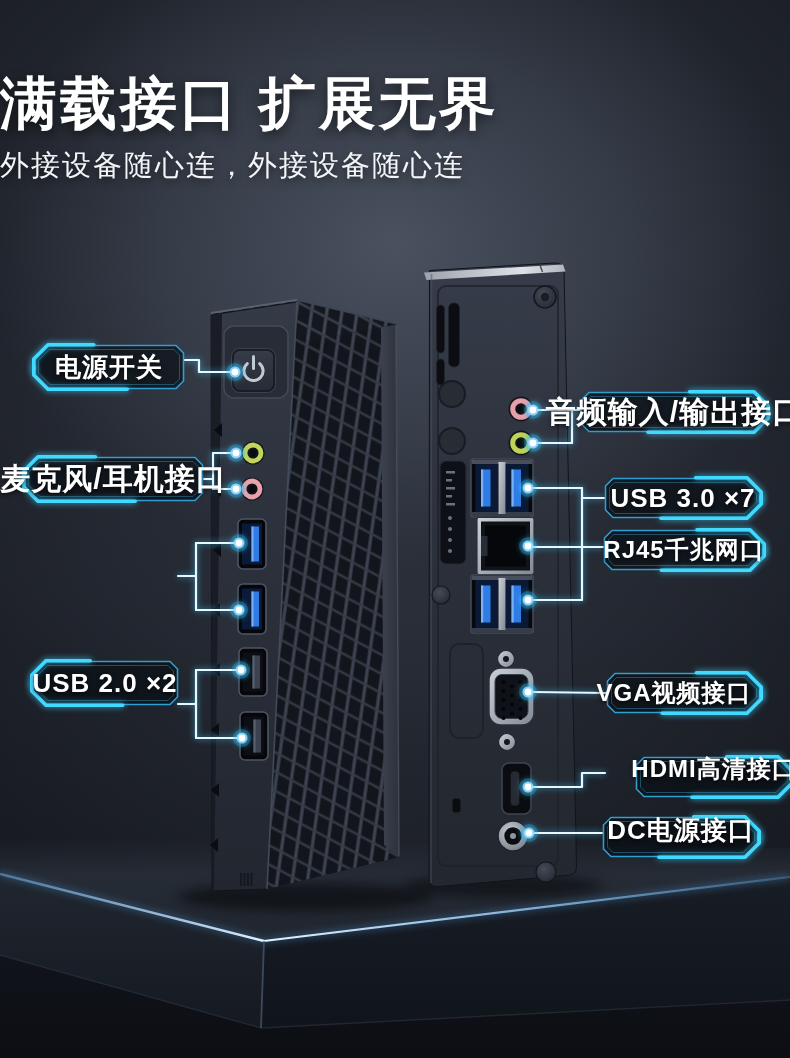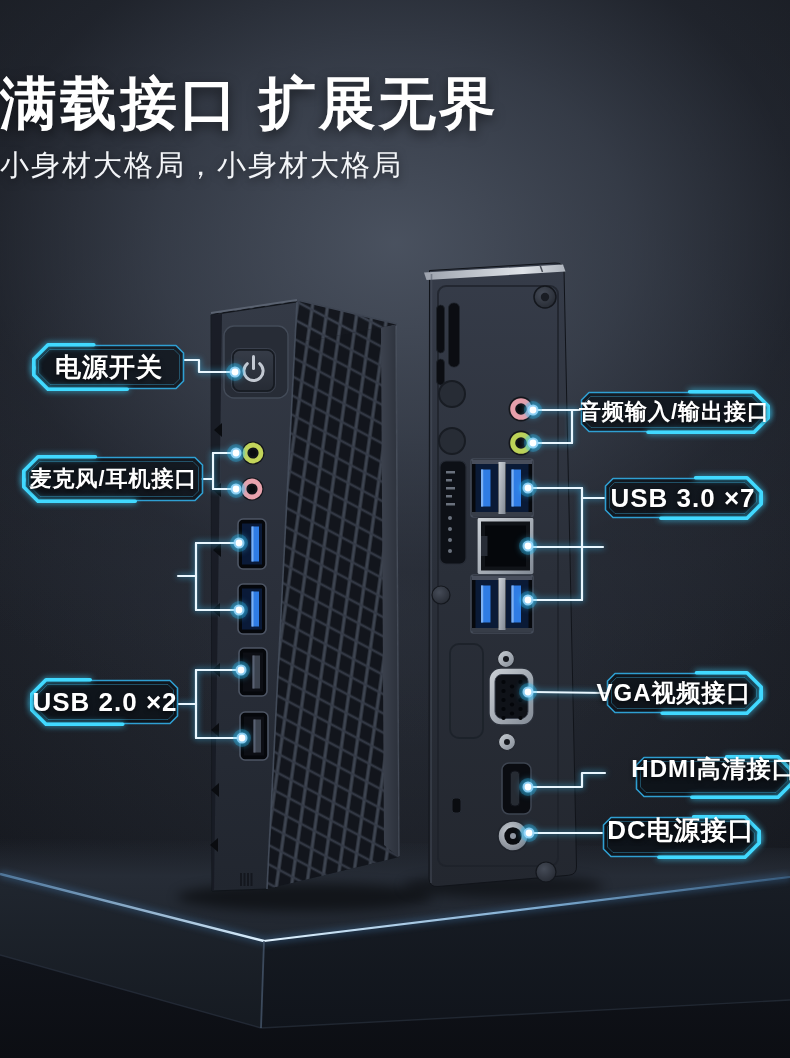--- a/index.html
+++ b/index.html
@@ -17,21 +17,21 @@
   svg.layer{position:absolute;left:0;top:0;z-index:1;}
   svg#leads{z-index:3;}
   .callout{position:absolute;z-index:4;}
   .callout svg.frame{position:absolute;left:0;top:0;overflow:visible;}
   .callout .txt{
     position:absolute;left:0;top:0;width:100%;height:100%;
     display:flex;align-items:center;justify-content:center;
     color:#ffffff;font-weight:700;font-size:26px;letter-spacing:1px;
     text-shadow:0 2px 4px rgba(0,0,0,.6);white-space:nowrap;
   }
-  .callout.small .txt{font-size:22px;}
+  .callout.small .txt{font-size:30px;}
   .callout.mid .txt{font-size:24px;}
 </style>
 </head>
 <body>
 
 <div class="stage">
 
   <svg id="scene" class="layer" width="790" height="1058" viewBox="0 0 790 1058">
     <defs>
       <linearGradient id="gTop" x1="0" y1="838" x2="0" y2="945" gradientUnits="userSpaceOnUse">
@@ -458,21 +458,21 @@
   </div>
   <div class="callout cl-left small" style="left:23px;top:456px;width:181px;height:46px">
       <svg class="frame" width="181" height="46">
         <path d="M 14,1.5 L 172,1.5 L 179.5,9 L 179.5,37 L 172,44.5 L 14,44.5 L 1.5,32 L 1.5,14 Z" stroke="#2f9fd2" stroke-width="1.6" fill="rgba(7,13,20,0.66)" stroke-linecap="round" stroke-linejoin="round"></path>
         <path d="M 17,5.5 L 170,5.5 L 175.5,11 L 175.5,35 L 170,40.5 L 17,40.5 L 5.5,29 L 5.5,17 Z" stroke="rgba(64,190,240,0.35)" stroke-width="1" fill="none" stroke-linecap="round" stroke-linejoin="round"></path>
         <path d="M 72.4,0.8 L 15,0.8 L 0.8,15 L 0.8,25" stroke="#41d9ff" stroke-width="3.6" fill="none" stroke-linecap="round" stroke-linejoin="round" style="filter:drop-shadow(0 0 3px rgba(61,210,255,.9))"></path>
         <path d="M 112.22,45.2 L 15,45.2 L 0.8,31 L 0.8,23" stroke="#41d9ff" stroke-width="3.6" fill="none" stroke-linecap="round" stroke-linejoin="round" style="filter:drop-shadow(0 0 3px rgba(61,210,255,.9))"></path>
       </svg>
     <span class="txt">麦克风/耳机接口</span>
   </div>
-  <div class="callout cl-left" style="left:31px;top:679px;width:148px;height:46px">
+  <div class="callout cl-left" style="left:31px;top:660px;width:148px;height:46px">
       <svg class="frame" width="148" height="46">
         <path d="M 14,1.5 L 139,1.5 L 146.5,9 L 146.5,37 L 139,44.5 L 14,44.5 L 1.5,32 L 1.5,14 Z" stroke="#2f9fd2" stroke-width="1.6" fill="rgba(7,13,20,0.66)" stroke-linecap="round" stroke-linejoin="round"></path>
         <path d="M 17,5.5 L 137,5.5 L 142.5,11 L 142.5,35 L 137,40.5 L 17,40.5 L 5.5,29 L 5.5,17 Z" stroke="rgba(64,190,240,0.35)" stroke-width="1" fill="none" stroke-linecap="round" stroke-linejoin="round"></path>
         <path d="M 59.2,0.8 L 15,0.8 L 0.8,15 L 0.8,25" stroke="#41d9ff" stroke-width="3.6" fill="none" stroke-linecap="round" stroke-linejoin="round" style="filter:drop-shadow(0 0 3px rgba(61,210,255,.9))"></path>
         <path d="M 91.76,45.2 L 15,45.2 L 0.8,31 L 0.8,23" stroke="#41d9ff" stroke-width="3.6" fill="none" stroke-linecap="round" stroke-linejoin="round" style="filter:drop-shadow(0 0 3px rgba(61,210,255,.9))"></path>
       </svg>
     <span class="txt">USB 2.0 ×2</span>
   </div>
   <div class="callout cl-right small" style="left:580px;top:391px;width:189px;height:42px">
       <svg class="frame" width="189" height="42">
@@ -485,20 +485,29 @@
   </div>
   <div class="callout cl-right" style="left:604px;top:477px;width:158px;height:42px">
       <svg class="frame" width="158" height="42">
         <path d="M 9,1.5 L 144,1.5 L 156.5,14 L 156.5,28 L 144,40.5 L 9,40.5 L 1.5,33 L 1.5,9 Z" stroke="#2f9fd2" stroke-width="1.6" fill="rgba(7,13,20,0.66)" stroke-linecap="round" stroke-linejoin="round"></path>
         <path d="M 11,5.5 L 141,5.5 L 152.5,17 L 152.5,25 L 141,36.5 L 11,36.5 L 5.5,31 L 5.5,11 Z" stroke="rgba(64,190,240,0.35)" stroke-width="1" fill="none" stroke-linecap="round" stroke-linejoin="round"></path>
         <path d="M 91.64,0.8 L 143,0.8 L 157.2,15 L 157.2,25" stroke="#41d9ff" stroke-width="3.6" fill="none" stroke-linecap="round" stroke-linejoin="round" style="filter:drop-shadow(0 0 3px rgba(61,210,255,.9))"></path>
         <path d="M 56.879999999999995,41.2 L 143,41.2 L 157.2,27 L 157.2,19" stroke="#41d9ff" stroke-width="3.6" fill="none" stroke-linecap="round" stroke-linejoin="round" style="filter:drop-shadow(0 0 3px rgba(61,210,255,.9))"></path>
       </svg>
     <span class="txt">USB 3.0 ×7</span>
   </div>
+  <div class="callout cl-right mid" style="left:603px;top:529px;width:162px;height:42px">
+      <svg class="frame" width="162" height="42">
+        <path d="M 9,1.5 L 148,1.5 L 160.5,14 L 160.5,28 L 148,40.5 L 9,40.5 L 1.5,33 L 1.5,9 Z" stroke="#2f9fd2" stroke-width="1.6" fill="rgba(7,13,20,0.66)" stroke-linecap="round" stroke-linejoin="round"></path>
+        <path d="M 11,5.5 L 145,5.5 L 156.5,17 L 156.5,25 L 145,36.5 L 11,36.5 L 5.5,31 L 5.5,11 Z" stroke="rgba(64,190,240,0.35)" stroke-width="1" fill="none" stroke-linecap="round" stroke-linejoin="round"></path>
+        <path d="M 93.96,0.8 L 147,0.8 L 161.2,15 L 161.2,25" stroke="#41d9ff" stroke-width="3.6" fill="none" stroke-linecap="round" stroke-linejoin="round" style="filter:drop-shadow(0 0 3px rgba(61,210,255,.9))"></path>
+        <path d="M 58.32,41.2 L 147,41.2 L 161.2,27 L 161.2,19" stroke="#41d9ff" stroke-width="3.6" fill="none" stroke-linecap="round" stroke-linejoin="round" style="filter:drop-shadow(0 0 3px rgba(61,210,255,.9))"></path>
+      </svg>
+    <span class="txt">RJ45千兆网口</span>
+  </div>
   <div class="callout cl-right mid" style="left:606px;top:672px;width:136px;height:42px">
       <svg class="frame" width="156" height="42">
         <path d="M 9,1.5 L 142,1.5 L 154.5,14 L 154.5,28 L 142,40.5 L 9,40.5 L 1.5,33 L 1.5,9 Z" stroke="#2f9fd2" stroke-width="1.6" fill="rgba(7,13,20,0.66)" stroke-linecap="round" stroke-linejoin="round"></path>
         <path d="M 11,5.5 L 139,5.5 L 150.5,17 L 150.5,25 L 139,36.5 L 11,36.5 L 5.5,31 L 5.5,11 Z" stroke="rgba(64,190,240,0.35)" stroke-width="1" fill="none" stroke-linecap="round" stroke-linejoin="round"></path>
         <path d="M 90.47999999999999,0.8 L 141,0.8 L 155.2,15 L 155.2,25" stroke="#41d9ff" stroke-width="3.6" fill="none" stroke-linecap="round" stroke-linejoin="round" style="filter:drop-shadow(0 0 3px rgba(61,210,255,.9))"></path>
         <path d="M 56.16,41.2 L 141,41.2 L 155.2,27 L 155.2,19" stroke="#41d9ff" stroke-width="3.6" fill="none" stroke-linecap="round" stroke-linejoin="round" style="filter:drop-shadow(0 0 3px rgba(61,210,255,.9))"></path>
       </svg>
     <span class="txt">VGA视频接口</span>
   </div>
   <div class="callout cl-right mid" style="left:635px;top:756px;width:158px;height:26px">
@@ -514,14 +523,14 @@
       <svg class="frame" width="158" height="42">
         <path d="M 9,1.5 L 144,1.5 L 156.5,14 L 156.5,28 L 144,40.5 L 9,40.5 L 1.5,33 L 1.5,9 Z" stroke="#2f9fd2" stroke-width="1.6" fill="rgba(7,13,20,0.66)" stroke-linecap="round" stroke-linejoin="round"></path>
         <path d="M 11,5.5 L 141,5.5 L 152.5,17 L 152.5,25 L 141,36.5 L 11,36.5 L 5.5,31 L 5.5,11 Z" stroke="rgba(64,190,240,0.35)" stroke-width="1" fill="none" stroke-linecap="round" stroke-linejoin="round"></path>
         <path d="M 91.64,0.8 L 143,0.8 L 157.2,15 L 157.2,25" stroke="#41d9ff" stroke-width="3.6" fill="none" stroke-linecap="round" stroke-linejoin="round" style="filter:drop-shadow(0 0 3px rgba(61,210,255,.9))"></path>
         <path d="M 56.879999999999995,41.2 L 143,41.2 L 157.2,27 L 157.2,19" stroke="#41d9ff" stroke-width="3.6" fill="none" stroke-linecap="round" stroke-linejoin="round" style="filter:drop-shadow(0 0 3px rgba(61,210,255,.9))"></path>
       </svg>
     <span class="txt">DC电源接口</span>
   </div>
 
   <div class="hdr title">满载接口 扩展无界</div>
-  <div class="hdr subtitle">小身材大格局，小身材大格局</div>
+  <div class="hdr subtitle">外接设备随心连，外接设备随心连</div>
 </div>
 
 </body></html>

